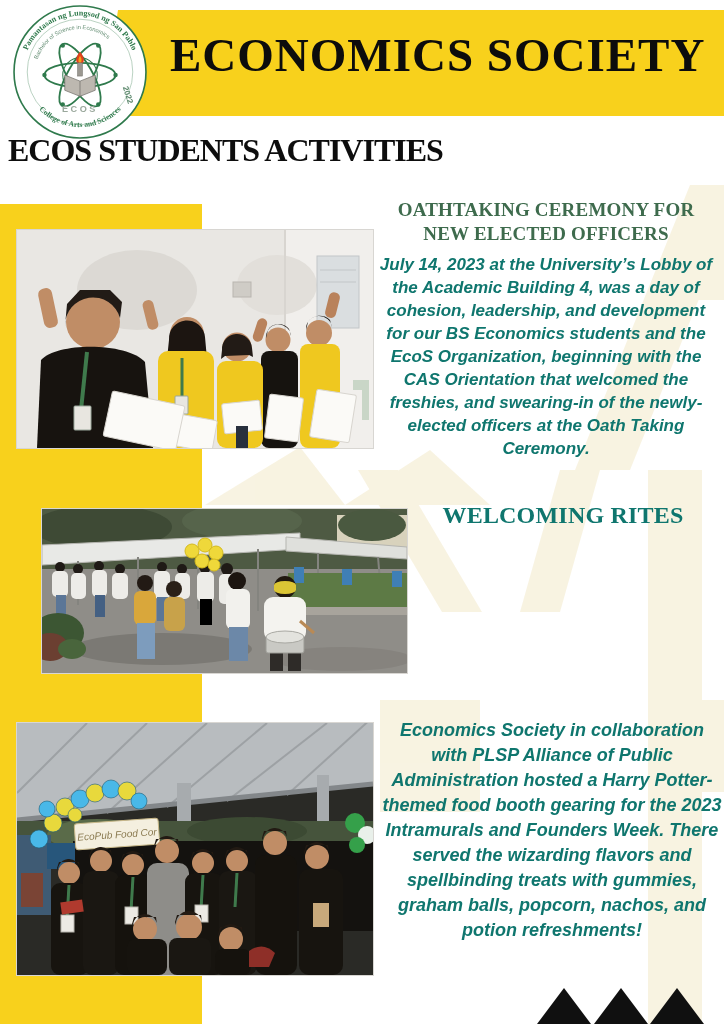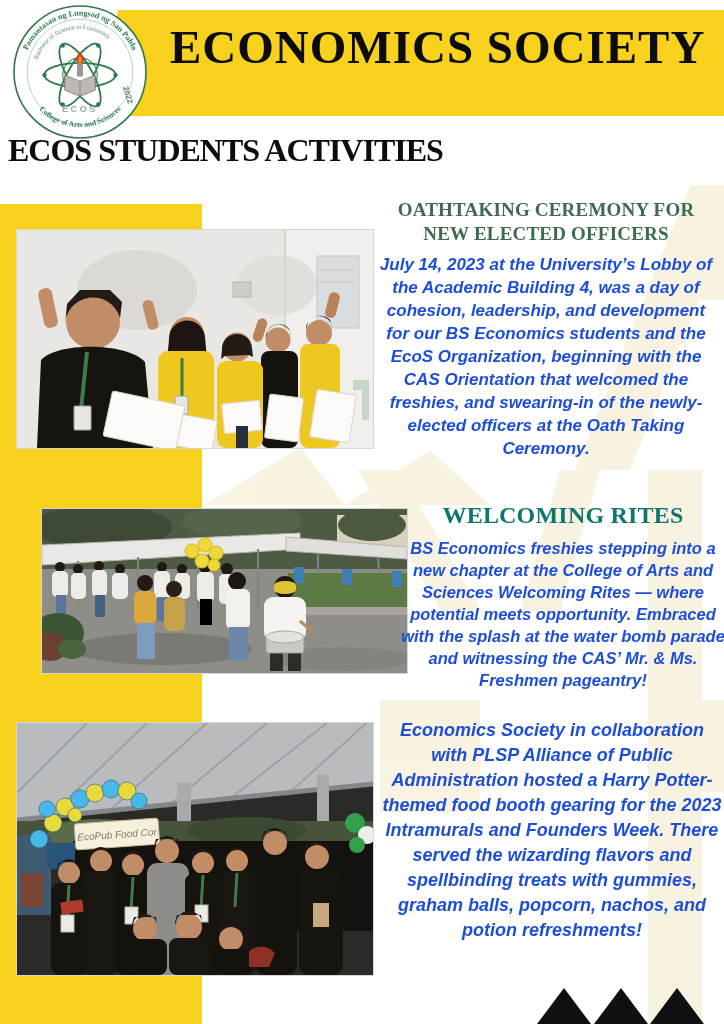--- a/index.html
+++ b/index.html
@@ -9,21 +9,21 @@
   }
   
   .watermark{position:absolute;left:0;top:0;width:724px;height:1024px;}
   
   .banner{
     position:absolute;left:0;top:10px;width:724px;height:106px;
     background:#F8D11C;
     clip-path:polygon(118px 0,724px 0,724px 106px,102px 106px);
   }
   .banner-title{
-    position:absolute;left:170px;top:20px;width:540px;
+    position:absolute;left:170px;top:28px;width:540px;
     font-family:"Liberation Serif",serif;font-weight:bold;
     font-size:47px;letter-spacing:1px;color:#0c0c0c;white-space:nowrap;
   }
   .logo{position:absolute;left:12px;top:4px;width:136px;height:136px;}
   .page-title{
     position:absolute;left:8px;top:132px;width:700px;
     font-family:"Liberation Serif",serif;font-weight:bold;
     font-size:32px;letter-spacing:-1px;color:#0d0d0d;white-space:nowrap;
   }
   
@@ -37,21 +37,21 @@
   #photo2{left:41px;top:508px;width:365px;height:164px;}
   #photo3{left:16px;top:722px;width:356px;height:252px;}
   .photo svg{display:block;width:100%;height:100%;}
   
   .section{position:absolute;text-align:center;}
   .sec-heading{
     margin:0;font-family:"Liberation Serif",serif;font-weight:bold;
     color:#3E6B4D;line-height:1.28;letter-spacing:.2px;
   }
   .sec-body{
-    margin:6px 0 0 0;font-weight:bold;font-style:italic;color:#1d4ed8;
+    margin:6px 0 0 0;font-weight:bold;font-style:italic;color:#0f766e;
   }
   #section1{left:377px;top:198px;width:338px;}
   #section1 .sec-heading{font-size:19px;}
   #section1 .sec-body{font-size:17px;line-height:23px;}
   #section2{left:401px;top:500px;width:324px;}
   #section2 .sec-heading{font-size:24px;color:#0f766e;}
   #section2 .sec-body{font-size:16.5px;line-height:22px;}
   #section3{left:381px;top:712px;width:342px;}
   #section3 .sec-heading{font-size:17.5px;}
   #section3 .sec-body{font-size:18px;line-height:25px;}
@@ -380,21 +380,20 @@
     </svg>
   </div>
 
   <div class="section" id="section1">
     <h2 class="sec-heading">OATHTAKING CEREMONY FOR NEW ELECTED OFFICERS</h2>
     <p class="sec-body">July 14, 2023 at the University’s Lobby of the Academic Building 4, was a day of cohesion, leadership, and development for our BS Economics students and the EcoS Organization, beginning with the CAS Orientation that welcomed the freshies, and swearing-in of the newly-elected officers at the Oath Taking Ceremony.</p>
   </div>
 
   <div class="section" id="section2">
     <h2 class="sec-heading">WELCOMING RITES</h2>
-    <p class="sec-body">BS Economics freshies stepping into a new chapter at the College of Arts and Sciences Welcoming Rites — where potential meets opportunity. Embraced with the splash at the water bomb parade and witnessing the CAS’ Mr. &amp; Ms. Freshmen pageantry!</p>
   </div>
 
   <div class="section" id="section3">
     <p class="sec-body">Economics Society in collaboration with PLSP Alliance of Public Administration hosted a Harry Potter-themed food booth gearing for the 2023 Intramurals and Founders Week. There served the wizarding flavors and spellbinding treats with gummies, graham balls, popcorn, nachos, and potion refreshments!</p>
   </div>
 
   <div class="tri" id="tri1"></div>
   <div class="tri" id="tri2"></div>
   <div class="tri" id="tri3"></div>
 

